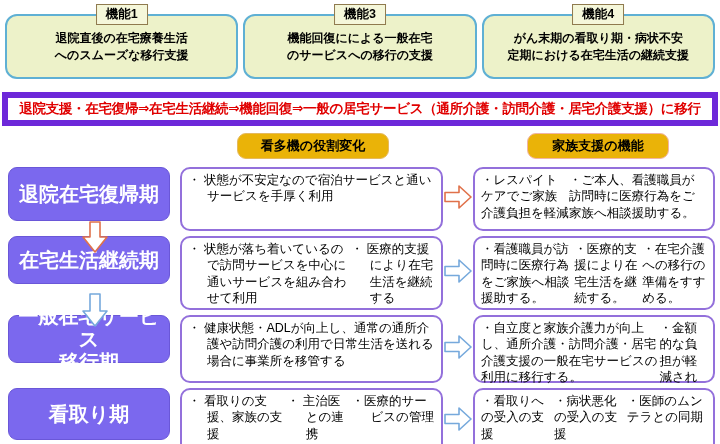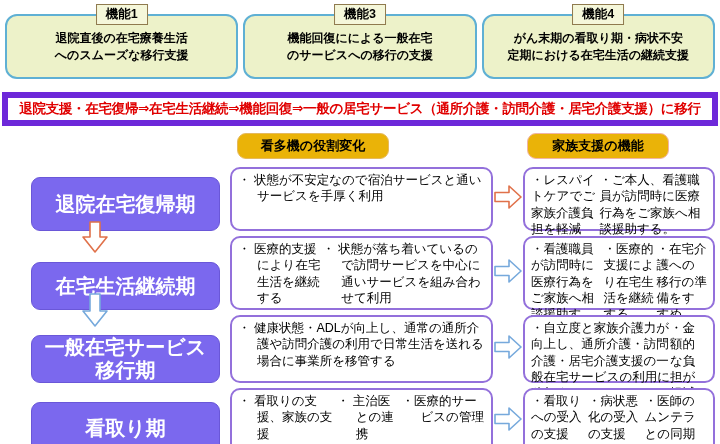--- a/index.html
+++ b/index.html
@@ -25,21 +25,21 @@
   .headers{position:relative;height:26px;margin-top:7px;}
   .colhead{position:absolute;height:24px;background:#eab308;border-radius:9px;display:flex;
            align-items:center;justify-content:center;font-weight:bold;font-size:13px;}
   .colhead.gold{left:237px;width:150px;border:1.5px solid #e5b95d;}
   .colhead.pink{left:527px;width:140px;border:1.5px solid #f0b4a4;}
 
   
   .main{position:relative;margin-top:8px;padding:0 5px 0 8px;display:flex;flex-direction:column;gap:5px;}
   .row{display:flex;align-items:center;}
   .r0{height:64px}.r1{height:74px}.r2{height:68px}.r3{height:66px}
-  .stagecol{width:189px;align-self:stretch;display:flex;align-items:flex-end;margin-left:23px;}
+  .stagecol{width:162px;align-self:stretch;display:flex;align-items:flex-start;}
   .stage{width:100%;background:#7b68ee;color:#fff;border:1px solid #6a57d8;border-radius:9px;
          font-weight:bold;font-size:20px;text-align:center;white-space:pre-line;line-height:1.15;
          display:flex;align-items:center;justify-content:center;}
   .s0{height:52px}.s1{height:46px}.s2{height:46px}.s3{height:50px}
   .gapcol{width:10px;flex:none;}
   .content{align-self:stretch;border:2px solid #9370db;border-radius:10px;background:#fff;
            padding:3px 6px;font-size:12.5px;line-height:1.3;display:flex;flex-direction:row;
            justify-content:center;}
   .mid{width:247px;flex:none;}
   .rightbox{flex:1;}
@@ -100,22 +100,22 @@
         <div class="b">・ご本人、看護職員が訪問時に医療行為をご家族へ相談援助する。</div>
       </div>
     </div>
 
     <div class="row r1">
       <div class="stagecol">
           <div class="stage s1">在宅生活継続期</div>
         </div>
       <div class="gapcol"></div>
       <div class="content mid">
+        <div class="b">・ 状態が落ち着いているので訪問サービスを中心に通いサービスを組み合わせて利用</div>
         <div class="b">・ 医療的支援により在宅生活を継続する</div>
-        <div class="b">・ 状態が落ち着いているので訪問サービスを中心に通いサービスを組み合わせて利用</div>
       </div>
       <div class="arrowcol">
         <span>
           <svg width="28" height="26" viewBox="0 0 28 26">
               <polygon points="1,8.5 15,8.5 15,2 27,13 15,24 15,17.5 1,17.5" fill="#ffffff" stroke="#76a9dc" stroke-width="1.6" stroke-linejoin="round"></polygon>
             </svg>
         </span>
       </div>
       <div class="content rightbox">
         <div class="b">・看護職員が訪問時に医療行為をご家族へ相談援助する。</div>

